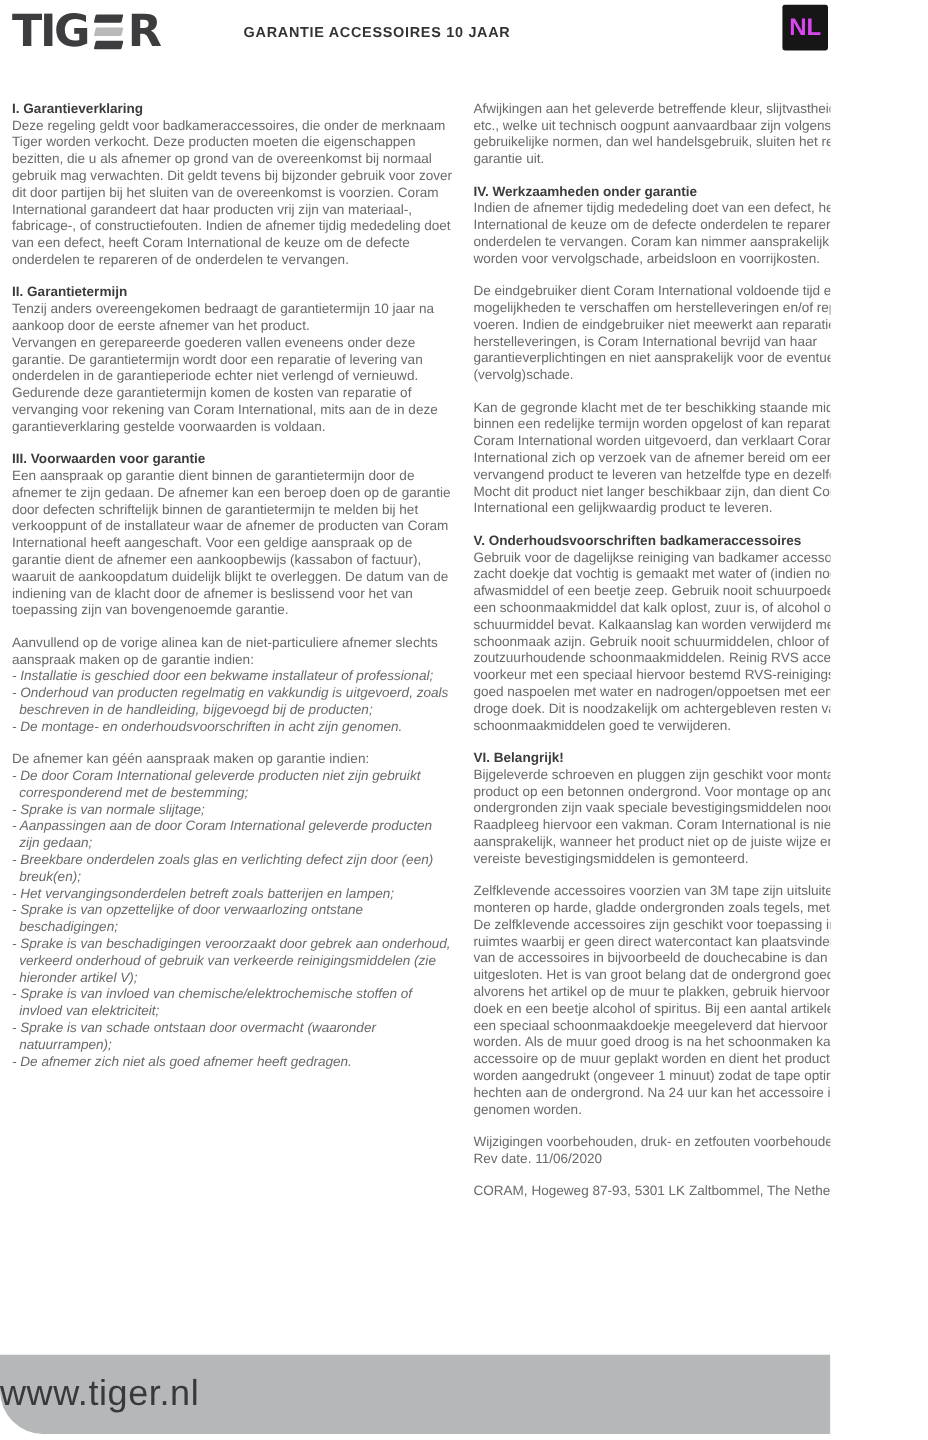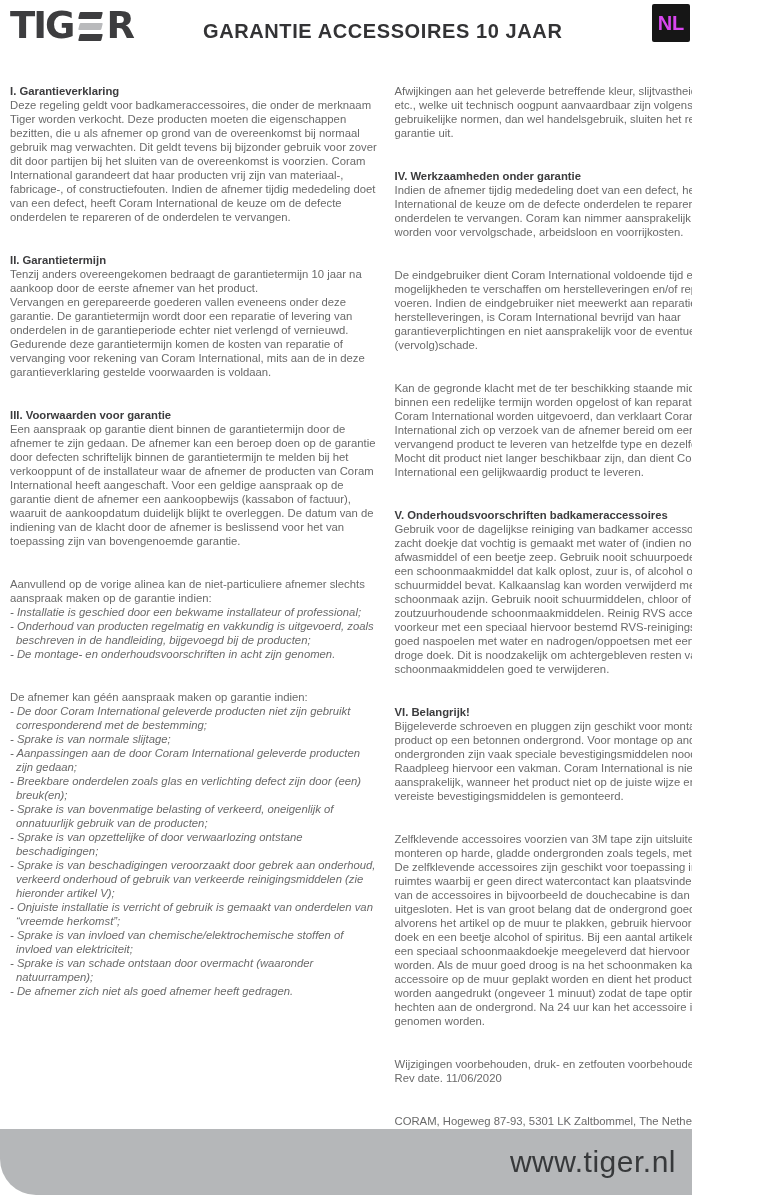--- a/index.html
+++ b/index.html
@@ -19,53 +19,53 @@
     font-weight:800;font-size:37px;letter-spacing:-2px;
     color:var(--logo-dark,#3d3d3f);
     font-family:"DejaVu Sans","Liberation Sans",sans-serif;
   }
   .logo-e{display:flex;flex-direction:column;gap:4px;margin:2px 4px 0 6px;}
   .logo-e i{display:block;width:23px;height:7px;background:var(--logo-dark,#3d3d3f);
     transform:skewX(-14deg);border-radius:1px;}
   .logo-e i.mid{background:var(--logo-gray,#b9babc);}
   .doc-title{
     position:absolute;left:203px;top:20px;margin:0;
-    font-size:20px;font-weight:700;letter-spacing:0.6px;
+    font-size:12px;font-weight:700;letter-spacing:0.6px;
     color:var(--title-color,#333335);
   }
   .lang-badge{
     position:absolute;right:2px;top:4px;
     width:38px;height:38px;background:var(--badge-bg,#161616);
     color:#d946ef;font-weight:700;font-size:20px;
     display:flex;align-items:center;justify-content:center;
     border-radius:2px;
   }
   
   .columns{
     position:absolute;left:10px;top:84px;width:752px;
     display:flex;gap:17px;
   }
   .col{flex:1;min-width:0;
     font-size:11.3px;line-height:14px;
     color:var(--body-text,#6a6a6a);
   }
   .col .blk{margin:0;}
-  .col .blk + .blk{margin-top:29px;}
+  .col .blk + .blk{margin-top:13px;}
   .col .heading + .para{margin-top:0;}
   .col .para + .list{margin-top:0;font-style:italic;}
   .heading{font-weight:700;color:var(--heading-color,#3c3c3e);}
   .para{white-space:pre-line;}
   .list{list-style:none;padding:0;}
   .list li{padding-left:6px;text-indent:-6px;}
   
   .footer-bar{
     position:absolute;left:0;right:0;bottom:5px;height:66px;
     background:var(--footer-bg,#b5b7b9);
     border-bottom-left-radius:36px;
-    display:flex;align-items:center;justify-content:flex-end;
+    display:flex;align-items:center;
     padding-right:16px;box-sizing:border-box;
   }
   .footer-url{
     font-size:30px;font-weight:300;letter-spacing:0.5px;
     color:var(--footer-text,#37393b);
   }
 </style>
 </head>
 <body>
 
@@ -100,24 +100,23 @@
           <li>- Installatie is geschied door een bekwame installateur of professional;</li>
           <li>- Onderhoud van producten regelmatig en vakkundig is uitgevoerd, zoals beschreven in de handleiding, bijgevoegd bij de producten;</li>
           <li>- De montage- en onderhoudsvoorschriften in acht zijn genomen.</li>
         </ul>
         <p class="blk para">De afnemer kan géén aanspraak maken op garantie indien:</p>
         <ul class="blk list">
           <li>- De door Coram International geleverde producten niet zijn gebruikt corresponderend met de bestemming;</li>
           <li>- Sprake is van normale slijtage;</li>
           <li>- Aanpassingen aan de door Coram International geleverde producten zijn gedaan;</li>
           <li>- Breekbare onderdelen zoals glas en verlichting defect zijn door (een) breuk(en);</li>
-          <li>- Sprake is van bovenmatige belasting of verkeerd, oneigenlijk of onnatuurlijk gebruik van de producten;</li>
+          <li>- Het vervangingsonderdelen betreft zoals batterijen en lampen;</li>
           <li>- Sprake is van opzettelijke of door verwaarlozing ontstane beschadigingen;</li>
           <li>- Sprake is van beschadigingen veroorzaakt door gebrek aan onderhoud, verkeerd onderhoud of gebruik van verkeerde reinigingsmiddelen (zie hieronder artikel V);</li>
-          <li>- Onjuiste installatie is verricht of gebruik is gemaakt van onderdelen van “vreemde herkomst”;</li>
           <li>- Sprake is van invloed van chemische/elektrochemische stoffen of invloed van elektriciteit;</li>
           <li>- Sprake is van schade ontstaan door overmacht (waaronder natuurrampen);</li>
           <li>- De afnemer zich niet als goed afnemer heeft gedragen.</li>
         </ul>
       </div>
     <div class="col" id="col-right">
         <p class="blk para">Afwijkingen aan het geleverde betreffende kleur, slijtvastheid, structuur etc., welke uit technisch oogpunt aanvaardbaar zijn volgens geldende, gebruikelijke normen, dan wel handelsgebruik, sluiten het recht op garantie uit.</p>
         <p class="blk heading">IV. Werkzaamheden onder garantie</p>
         <p class="blk para">Indien de afnemer tijdig mededeling doet van een defect, heeft Coram International de keuze om de defecte onderdelen te repareren of de onderdelen te vervangen. Coram kan nimmer aansprakelijk gesteld worden voor vervolgschade, arbeidsloon en voorrijkosten.</p>
         <p class="blk para">De eindgebruiker dient Coram International voldoende tijd en mogelijkheden te verschaffen om herstelleveringen en/of reparaties uit te voeren. Indien de eindgebruiker niet meewerkt aan reparaties of herstelleveringen, is Coram International bevrijd van haar garantieverplichtingen en niet aansprakelijk voor de eventuele (vervolg)schade.</p>

